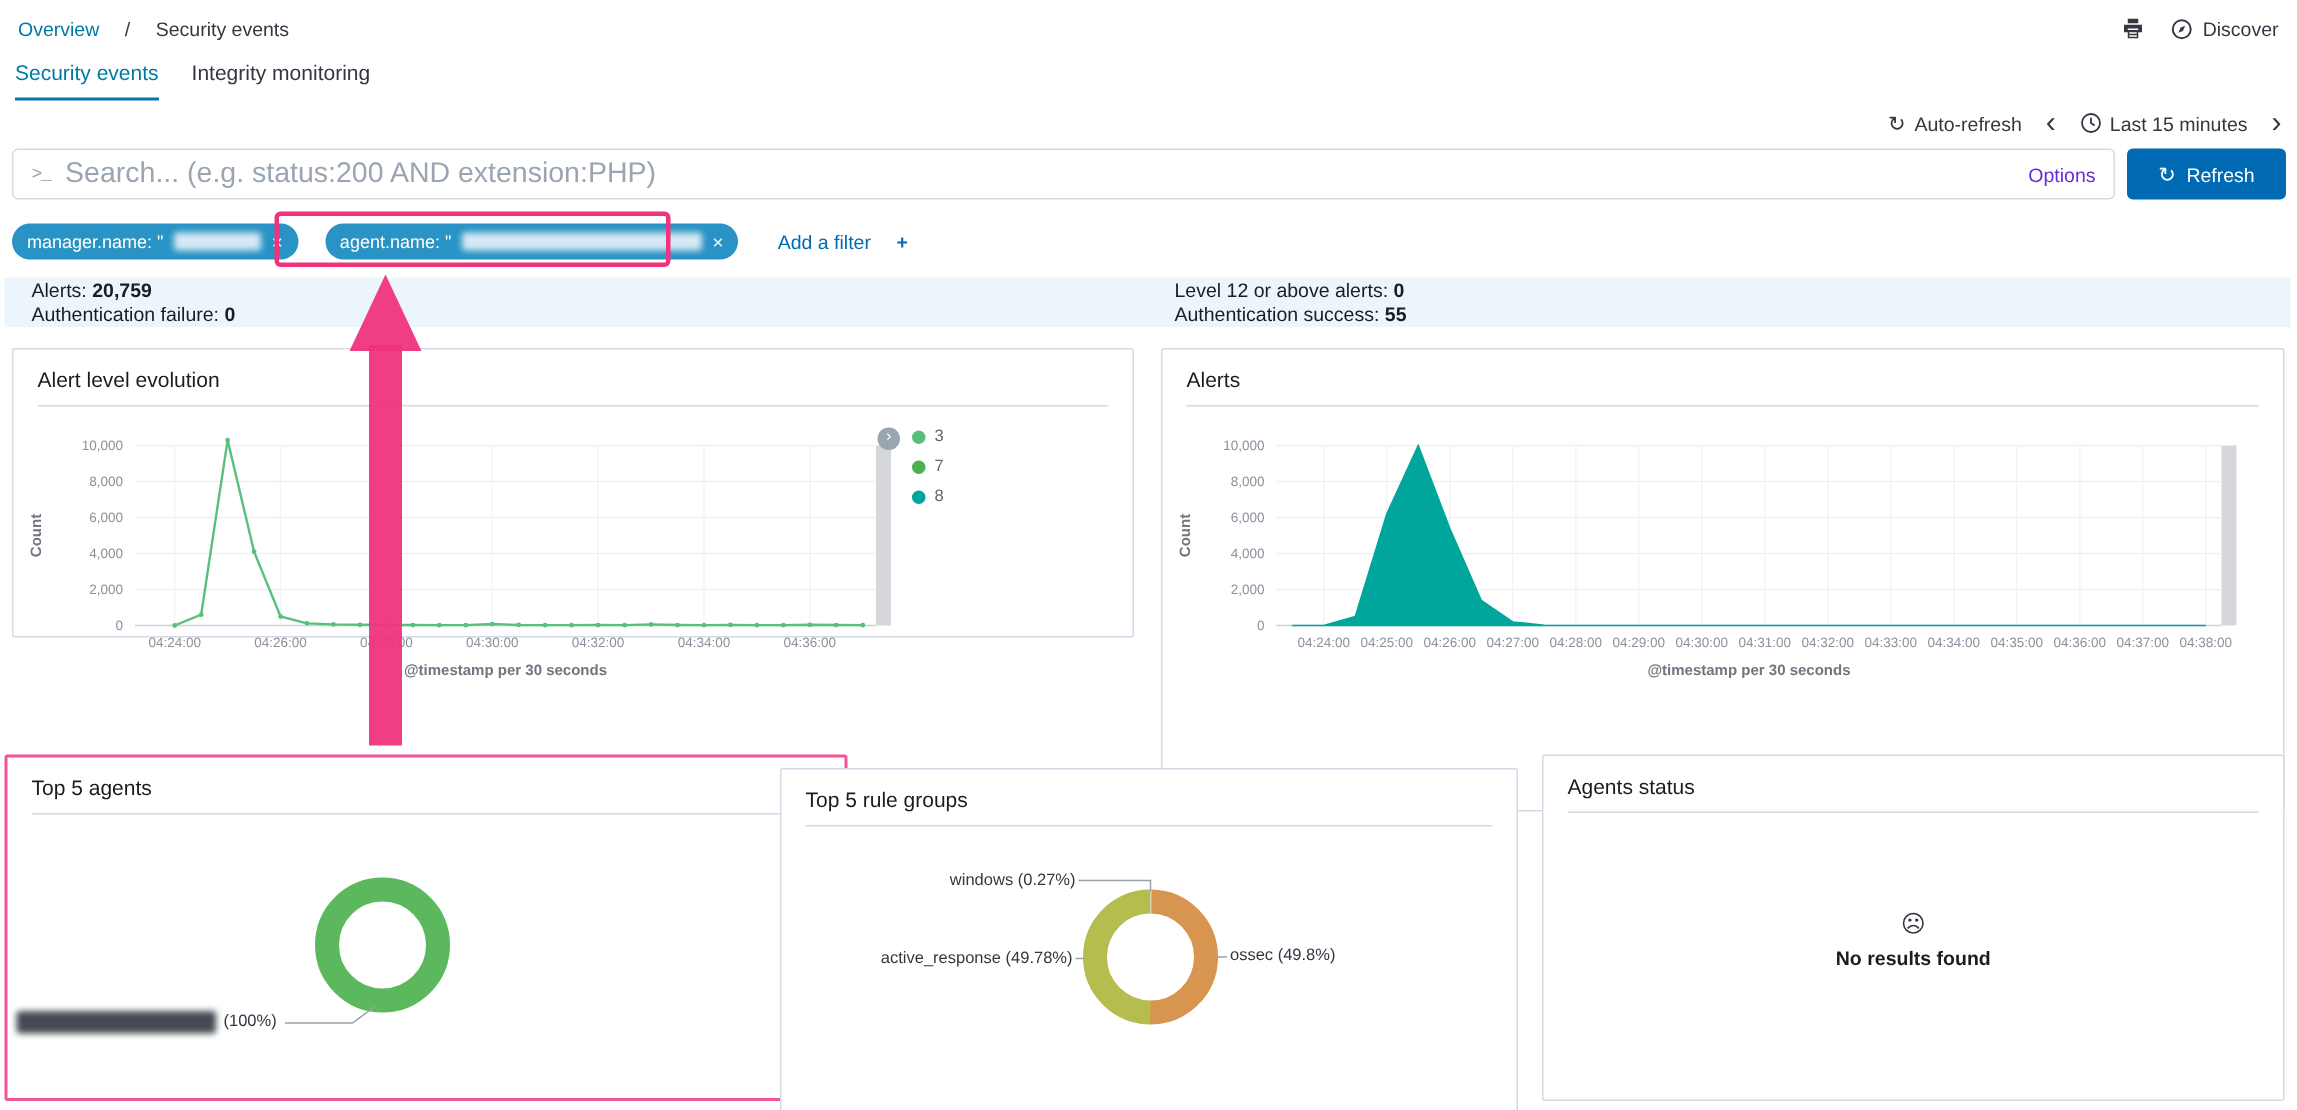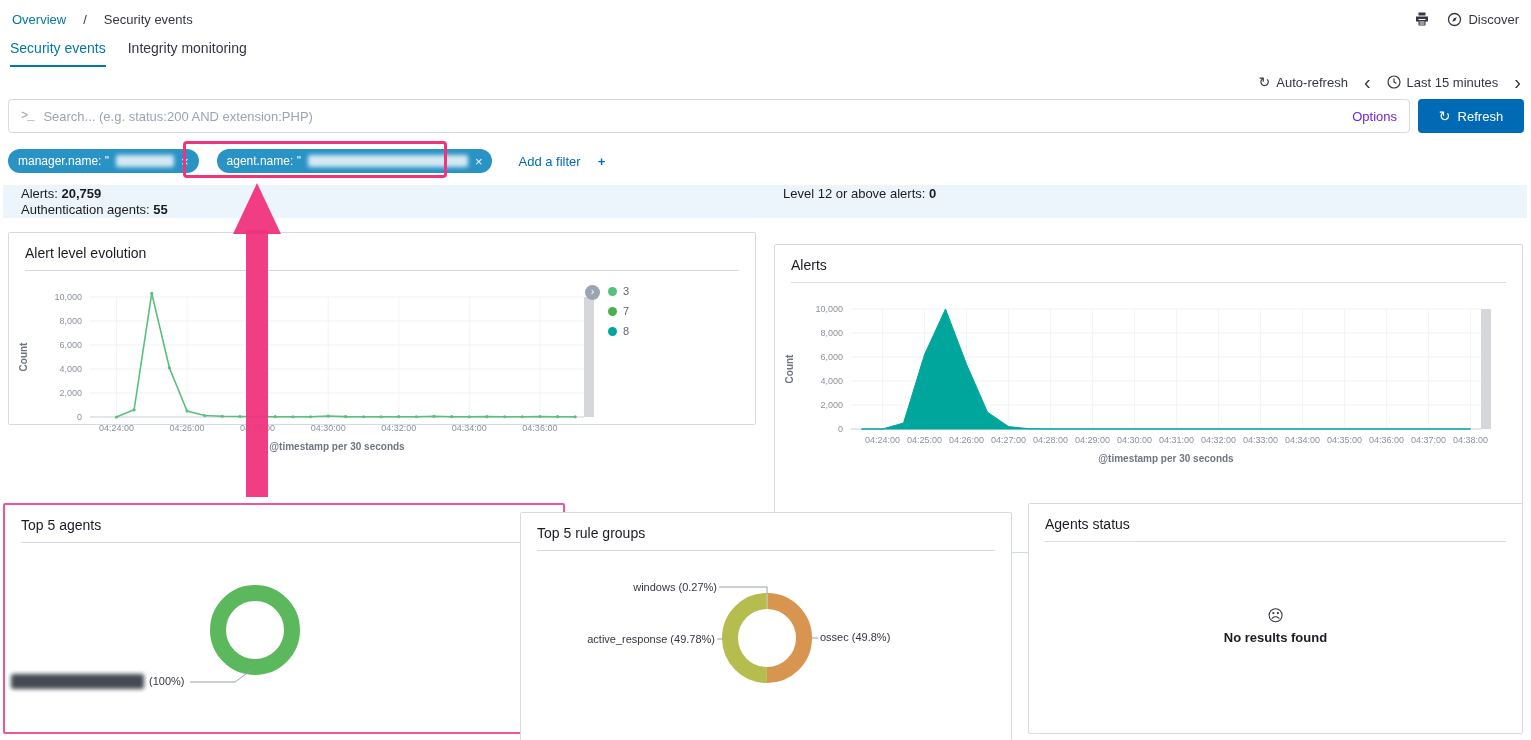--- a/index.html
+++ b/index.html
@@ -22,21 +22,21 @@
 
   
   .time-row{position:absolute;top:74px;right:10px;display:flex;align-items:center;gap:16px;font-size:13px;color:#343741}
   .time-row .chev{font-size:20px;line-height:14px;cursor:pointer;color:#343741}
   .icon-text{display:flex;align-items:center;gap:6px;cursor:pointer}
 
   
   .search-row{position:absolute;top:99px;left:8px;right:7px;height:34px;display:flex;gap:8px}
   .search-box{flex:1;border:1px solid #d3dae6;border-radius:4px;display:flex;align-items:center;padding:0 12px;gap:10px;background:#fff}
   .prompt{color:#98a2b3;font-family:"Liberation Mono",monospace;font-size:12px;letter-spacing:-1px}
-  .search-box input{flex:1;border:none;outline:none;font-size:13px;color:#343741;background:transparent}
+  .search-box input{flex:1;border:none;outline:none;font-size:19px;color:#343741;background:transparent}
   .search-box input::placeholder{color:#9aa5b1}
   .options-link{color:#6d28d9;font-size:13px;cursor:pointer}
   .refresh-btn{width:106px;height:34px;background:#006bb4;color:#fff;border:none;border-radius:4px;font-size:13px;display:flex;align-items:center;justify-content:center;gap:7px;cursor:pointer}
 
   
   .filter-row{position:absolute;top:146px;left:8px;height:30px;display:flex;align-items:center}
   .pill{height:24px;border-radius:12px;background:#2a93c5;color:#fff;font-size:12px;display:flex;align-items:center;gap:7px;padding:0 10px;cursor:pointer}
   .pill .redact{background:rgba(255,255,255,.8);filter:blur(2px);border-radius:2px;height:12px;display:inline-block}
   .pill .pill-x{font-size:13px;opacity:.9;cursor:pointer}
   .pill-manager{margin-right:12px}
@@ -46,21 +46,21 @@
 
   
   .stats-bar{position:absolute;top:185px;left:3px;right:4px;height:33px;background:#ecf5fb;display:grid;grid-template-columns:repeat(2,1fr);align-items:center}
   .stat{padding-left:18px;font-size:13px;color:#1a1c21}
   .stat b{font-weight:bold}
 
   
   .panel{position:absolute;background:#fff;border:1px solid #d3dae6;border-radius:2px}
   .panel-header{margin:12px 16px 0;padding-bottom:9px;border-bottom:1px solid #d3dae6;font-size:14px;color:#1a1c21}
   .panel-evolution{left:8px;top:232px;width:748px;height:193px}
-  .panel-alerts{left:774px;top:244px;width:749px;height:309px}
+  .panel-alerts{left:774px;top:232px;width:749px;height:309px}
   .panel-top-agents{left:3px;top:503px;width:562px;height:231px;border-width:2px}
   .panel-rule-groups{left:520px;top:512px;width:492px;height:231px}
   .panel-agents-status{left:1028px;top:503px;width:495px;height:231px}
   .chart-svg{position:absolute;left:4px;top:46px}
   .pie-svg{position:absolute;left:0;top:0}
   svg text{font-family:"Liberation Sans",sans-serif}
   svg text.tick{font-size:9px;fill:#8b919c}
   svg text.axis-title{font-size:10px;font-weight:bold;fill:#6f7680}
 
   
@@ -170,21 +170,25 @@
   <div class="stats-bar">
     <div class="stat">
       <span>Alerts:</span>
       <b>20,759</b>
     </div>
     <div class="stat">
       <span>Level 12 or above alerts:</span>
       <b>0</b>
     </div>
     <div class="stat">
-      <span>Authentication agents:</span>
+      <span>Authentication failure:</span>
+      <b>0</b>
+    </div>
+    <div class="stat">
+      <span>Authentication success:</span>
       <b>55</b>
     </div>
   </div>
 
   <section class="panel panel-evolution">
     <div class="panel-header">Alert level evolution</div>
     <svg class="chart-svg" width="740" height="182">
         <line x1="77" y1="138" x2="571" y2="138" stroke="#eef1f4"></line>
         <text x="69" y="141" text-anchor="end" class="tick">0</text>
         <line x1="77" y1="114" x2="571" y2="114" stroke="#eef1f4"></line>

